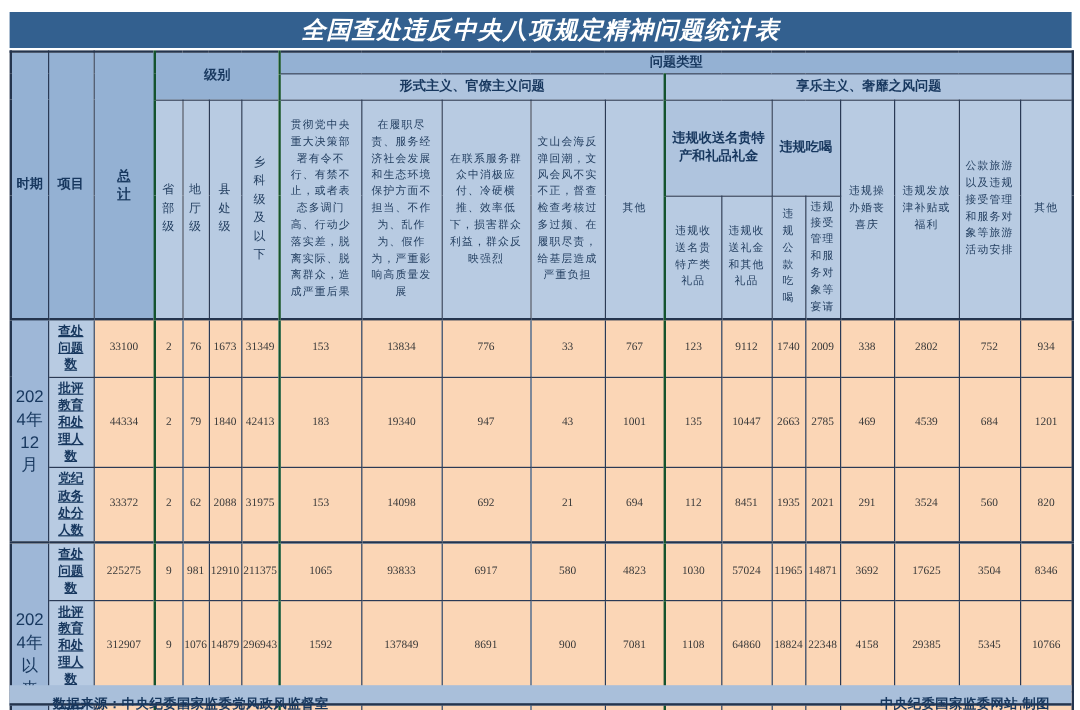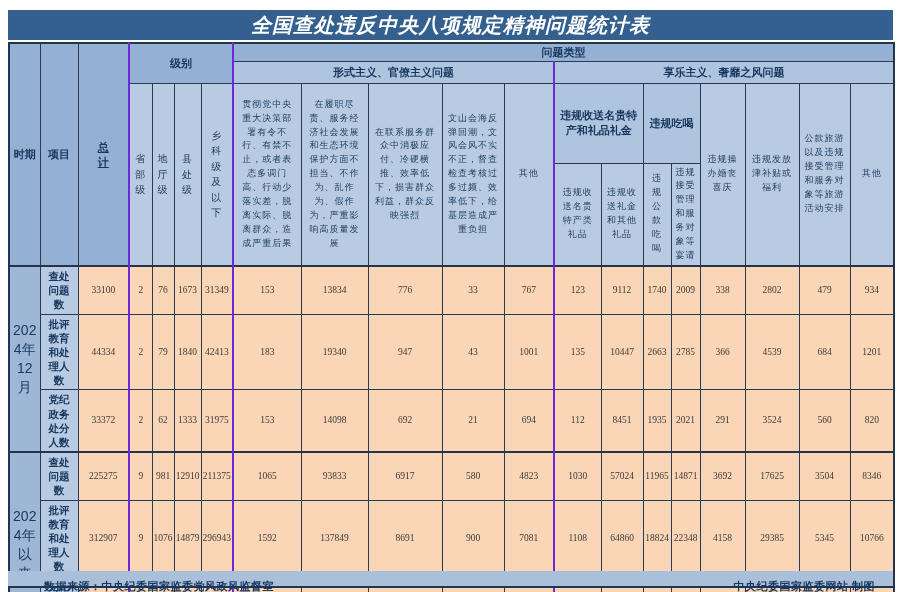--- a/index.html
+++ b/index.html
@@ -12,23 +12,23 @@
   table.stat{position:absolute;left:8px;top:42px;width:885px;border-collapse:collapse;
         table-layout:fixed;border:2px solid #24344d;}
   td{border:1px solid #2a3a55;text-align:center;vertical-align:middle;overflow:hidden;
      padding:0;word-break:break-all;line-height:1.35;}
   .hdark{background:#94b1d3;font-weight:bold;font-size:11px;color:#17375e;}
   .hmid{background:#afc4de;font-weight:bold;font-size:11px;color:#17375e;}
   .hlight{background:#b8cbe2;font-weight:normal;font-size:9px;color:#1e3a5c;
      font-family:"Liberation Serif",serif;letter-spacing:1px;line-height:1.55;padding:2px 4px;}
   .hlev{font-size:10px;padding:2px 5px;margin-left:42px;}
   .period{background:#9eb7d7;font-weight:normal;font-size:14px;padding:2px 3px;}
-  .rlabel{background:#b8cbe2;font-weight:bold;font-size:10.5px;padding:2px 4px;}
+  .rlabel{background:#b8cbe2;font-weight:bold;font-size:10.5px;padding:2px 4px;text-decoration:underline;}
   .num{background:#fbd6b6;font-family:"Liberation Serif",serif;font-size:9.5px;color:#3a3a3a;}
-  .bl2{border-left:2px solid #6d28d9;}
+  .bl2{border-left:2px solid #14532d;}
   .bt2{border-top:2px solid #24344d;}
   .vstack{display:inline-block;width:1.15em;word-break:break-all;text-decoration:underline;}
   .hr-a{height:18px;}.hr-b{height:22px;}.hr-c{height:80px;}.hr-d{height:100px;}
   .dr-s{height:33px;}.dr-m{height:59px;margin-top:16px;}.dr-l{height:42px;}
   .footer-band{position:absolute;left:8px;top:571px;width:885px;height:17px;background:#a9bfda;
      border-bottom:2px solid #24344d;display:flex;align-items:center;justify-content:space-between;
      box-sizing:border-box;padding:0 18px 0 36px;}
   .footer-band span{font-size:11px;font-weight:bold;color:#17375e;letter-spacing:0.5px;margin-top:16px;}
 </style>
 </head>
@@ -79,21 +79,21 @@
     </tr>
 
     <tr class="hr-c">
       <td class="hlight hlev bl2" rowspan="2">省部级</td>
       <td class="hlight hlev" rowspan="2">地厅级</td>
       <td class="hlight hlev" rowspan="2">县处级</td>
       <td class="hlight hlev" rowspan="2">乡科级及以下</td>
       <td class="hlight bl2" rowspan="2">贯彻党中央重大决策部署有令不行、有禁不止，或者表态多调门高、行动少落实差，脱离实际、脱离群众，造成严重后果</td>
       <td class="hlight" rowspan="2">在履职尽责、服务经济社会发展和生态环境保护方面不担当、不作为、乱作为、假作为，严重影响高质量发展</td>
       <td class="hlight" rowspan="2">在联系服务群众中消极应付、冷硬横推、效率低下，损害群众利益，群众反映强烈</td>
-      <td class="hlight" rowspan="2">文山会海反弹回潮，文风会风不实不正，督查检查考核过多过频、效率低下，给基层造成严重负担</td>
+      <td class="hlight" rowspan="2">文山会海反弹回潮，文风会风不实不正，督查检查考核过多过频、在履职尽责，给基层造成严重负担</td>
       <td class="hlight" rowspan="2">其他</td>
       <td class="hmid bl2" colspan="2">违规收送名贵特产和礼品礼金</td>
       <td class="hmid" colspan="2">违规吃喝</td>
       <td class="hlight" rowspan="2">违规操办婚丧喜庆</td>
       <td class="hlight" rowspan="2">违规发放津补贴或福利</td>
       <td class="hlight" rowspan="2">公款旅游以及违规接受管理和服务对象等旅游活动安排</td>
       <td class="hlight" rowspan="2">其他</td>
     </tr>
 
     <tr class="hr-d">
@@ -115,50 +115,50 @@
       <td class="num bt2">13834</td>
       <td class="num bt2">776</td>
       <td class="num bt2">33</td>
       <td class="num bt2">767</td>
       <td class="num bt2 bl2">123</td>
       <td class="num bt2">9112</td>
       <td class="num bt2">1740</td>
       <td class="num bt2">2009</td>
       <td class="num bt2">338</td>
       <td class="num bt2">2802</td>
-      <td class="num bt2">479</td>
+      <td class="num bt2">752</td>
       <td class="num bt2">934</td>
     </tr>
     <tr class="dr-m">
       <td class="rlabel">批评教育和处理人数</td>
       <td class="num">44334</td>
       <td class="num bl2">2</td>
       <td class="num">79</td>
       <td class="num">1840</td>
       <td class="num">42413</td>
       <td class="num bl2">183</td>
       <td class="num">19340</td>
       <td class="num">947</td>
       <td class="num">43</td>
       <td class="num">1001</td>
       <td class="num bl2">135</td>
       <td class="num">10447</td>
       <td class="num">2663</td>
       <td class="num">2785</td>
-      <td class="num">366</td>
+      <td class="num">469</td>
       <td class="num">4539</td>
       <td class="num">684</td>
       <td class="num">1201</td>
     </tr>
     <tr class="dr-l">
       <td class="rlabel">党纪政务处分人数</td>
       <td class="num">33372</td>
       <td class="num bl2">2</td>
       <td class="num">62</td>
-      <td class="num">1333</td>
+      <td class="num">2088</td>
       <td class="num">31975</td>
       <td class="num bl2">153</td>
       <td class="num">14098</td>
       <td class="num">692</td>
       <td class="num">21</td>
       <td class="num">694</td>
       <td class="num bl2">112</td>
       <td class="num">8451</td>
       <td class="num">1935</td>
       <td class="num">2021</td>

